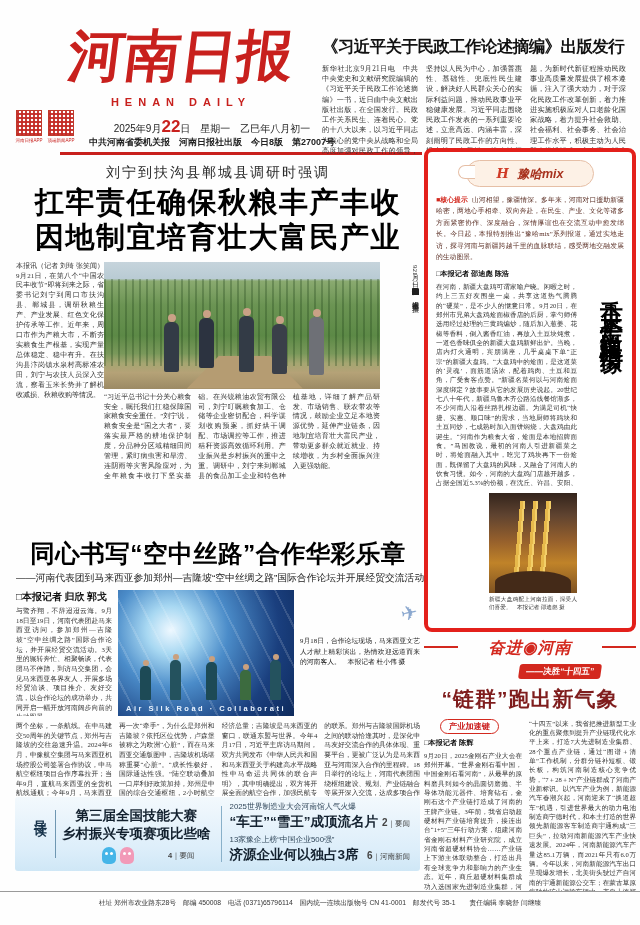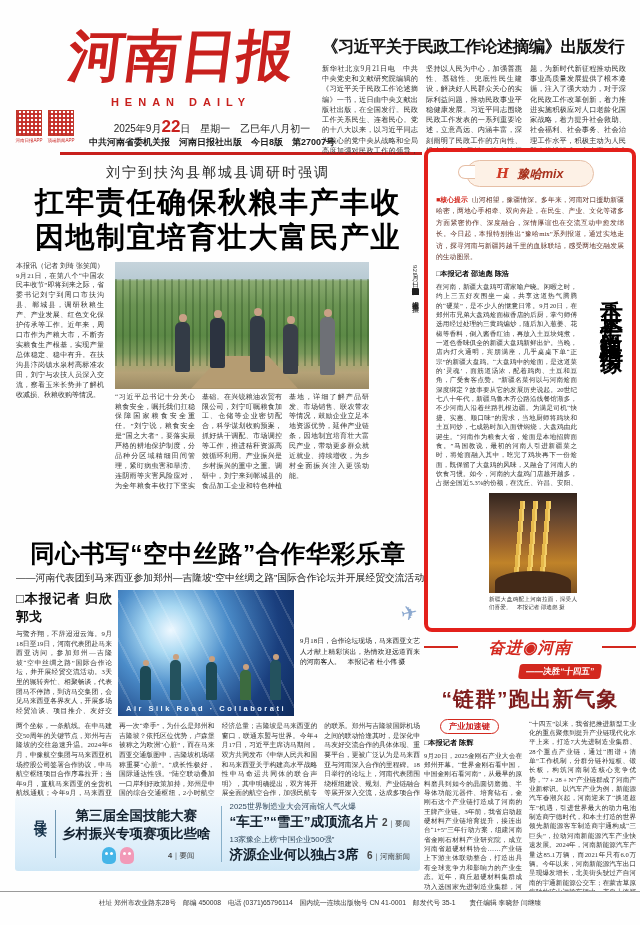--- a/index.html
+++ b/index.html
@@ -27,21 +27,21 @@
   
   .top-article { position:absolute; left:322px; top:36px; width:304px; }
   .top-article h1 { font-size:16.5px; letter-spacing:-0.6px; color:#111; white-space:nowrap; margin-bottom:6px; }
   .top-article .body { column-count:3; column-gap:8px; font-size:7.2px; line-height:1.42;
     text-align:justify; height:100px; overflow:hidden; color:#333; font-family:"Liberation Serif", serif; }
 
   
   .main-article { position:absolute; left:16px; top:164px; width:404px; height:369px; }
   .kicker { text-align:center; font-size:14px; color:#2b2b2b; letter-spacing:2px; margin-bottom:3px; font-family:"Liberation Serif", serif; }
   .main-head { text-align:center; font-size:29px; font-weight:900; letter-spacing:1.5px; line-height:1.2; color:#000; }
-  .main-row { display:flex; gap:11px; margin-top:7px; height:255px; }
+  .main-row { display:flex; gap:0; margin-top:7px; height:255px; }
   .m-left { width:88px; font-size:7px; line-height:1.42; text-align:justify; overflow:hidden; color:#333; font-family:"Liberation Serif", serif; }
   .m-center { flex:1; display:flex; flex-direction:column; gap:4px; min-width:0; }
   .m-photo { position:relative; height:127px; overflow:hidden;
     background:linear-gradient(180deg,#c6d4dc 0%,#b9cbd4 13%,#8aaa70 15%,#6b9453 34%,#5c8946 58%,#79985a 72%,#a5a671 80%,#b5a277 87%,#9c8a64 100%); }
   .m-photo .stalks { position:absolute; left:0; right:0; top:14%; bottom:18%;
     background:repeating-linear-gradient(90deg, rgba(25,60,20,.28) 0 2px, transparent 2px 7px); }
   .m-photo .path { position:absolute; left:30%; right:28%; bottom:0; height:26%;
     background:#b59c72; clip-path:polygon(28% 0, 72% 0, 100% 100%, 0 100%); }
   .person { position:absolute; width:15px; height:50px; background:#333b46; border-radius:6px 6px 2px 2px; }
   .person::before { content:""; position:absolute; top:-8px; left:3.5px; width:8px; height:8px; border-radius:50%; background:#c9a186; }
@@ -49,21 +49,21 @@
   .p4{left:168px;top:62px;background:#3a3f49;} .p5{left:205px;top:55px;height:58px;background:#6e7076;}
   .m-below { flex:1; column-count:3; column-gap:7px; font-size:7px; line-height:1.42; text-align:justify; overflow:hidden; color:#333; font-family:"Liberation Serif", serif; }
   .m-vcap { width:40px; writing-mode:vertical-rl; font-size:7px; line-height:1.6; color:#222; padding-top:3px; overflow:hidden; font-family:"Liberation Serif", serif; }
 
   
   .silk { position:absolute; left:16px; top:537px; width:404px; height:258px; }
   .silk h2 { text-align:center; font-size:24.5px; font-weight:900; letter-spacing:0.5px; color:#000; }
   .silk .subhead { text-align:center; font-size:9.8px; color:#222; margin-top:2px; white-space:nowrap; }
   .s-row { display:flex; gap:6px; margin-top:5px; height:126px; }
   .s-left { width:96px; font-size:6.8px; line-height:1.42; text-align:justify; overflow:hidden; color:#333; font-family:"Liberation Serif", serif; }
-  .s-byline { font-weight:bold; font-size:13px; margin-bottom:2px; color:#111; }
+  .s-byline { font-weight:bold; font-size:10px; margin-bottom:2px; color:#111; }
   .s-photo { position:relative; width:176px; overflow:hidden;
     background:radial-gradient(circle at 30% 32%, #eef8ff 0%, #a8d8f2 16%, #4b8cc9 38%, #1a3f7e 72%, #0e2a5c 100%); }
   .s-photo .rays { position:absolute; inset:0; background:repeating-linear-gradient(63deg, transparent 0 16px, rgba(255,255,255,.14) 16px 18px); }
   .s-fig { position:absolute; bottom:16px; width:11px; height:34px; background:#1d4a56; border-radius:5px 5px 1px 1px; }
   .s-fig::before { content:""; position:absolute; top:-6px; left:2.5px; width:6px; height:6px; border-radius:50%; background:#caa07e; }
   .sf1{left:22px;} .sf2{left:52px;height:40px;background:#24525e;} .sf3{left:88px;height:38px;}
   .sf4{left:122px;height:30px;background:#3c6b3f;} .sf5{left:152px;height:40px;background:#24525e;} .sf6{left:186px;height:37px;}
   .s-overlay { position:absolute; left:0; right:0; bottom:3px; text-align:center; color:#eaf4ff;
     font-size:7.5px; letter-spacing:2.5px; font-weight:bold; }
   .s-right { flex:1; position:relative; font-size:6.8px; line-height:1.55; color:#222; text-align:justify; overflow:hidden; font-family:"Liberation Serif", serif; }

